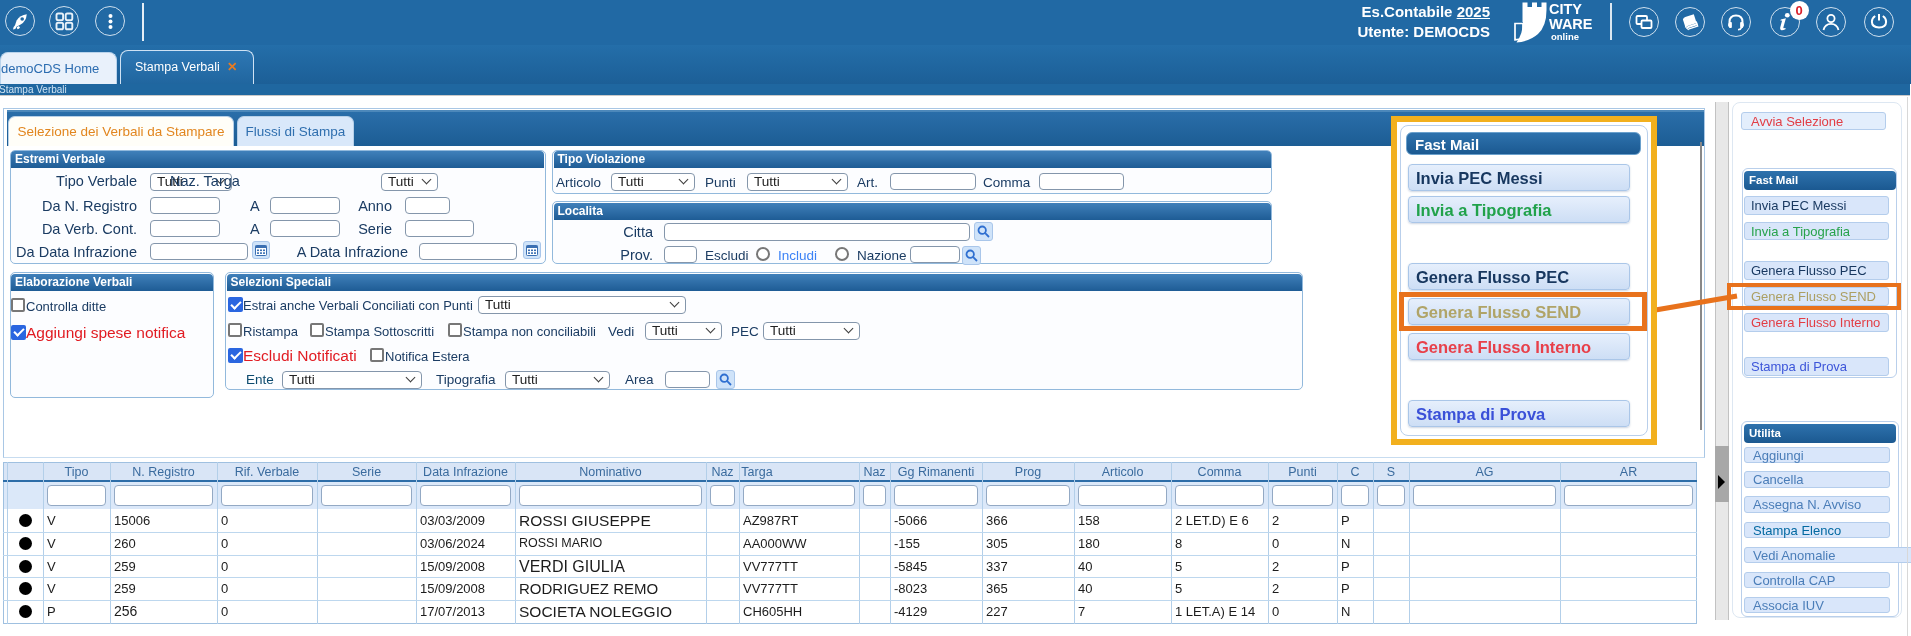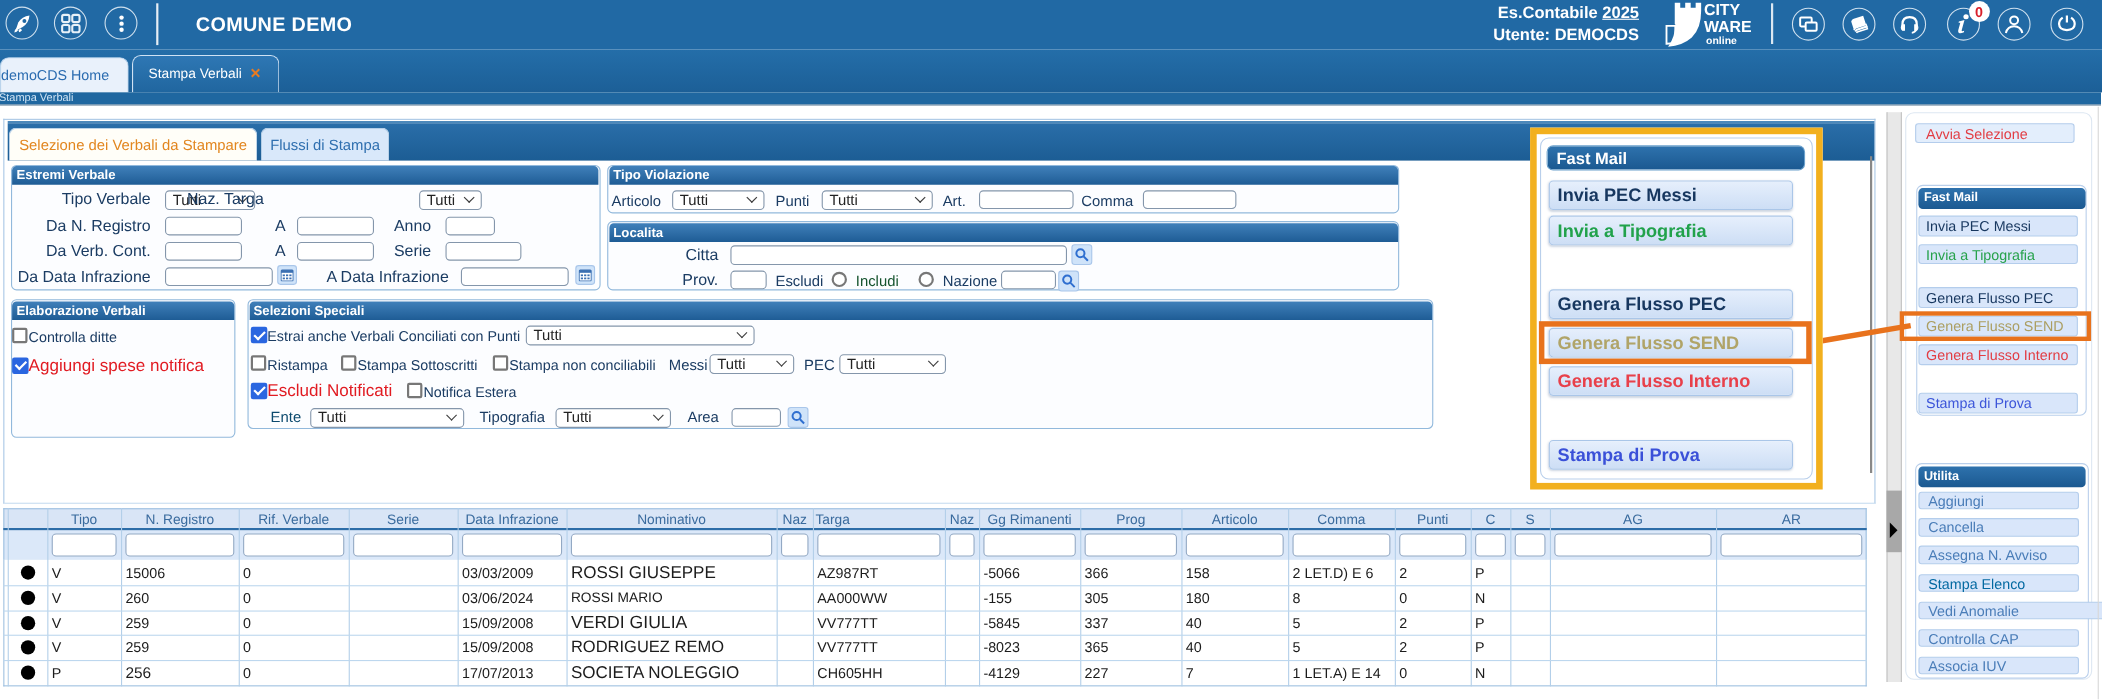--- a/index.html
+++ b/index.html
@@ -43,21 +43,20 @@
       <rect x="11.7" y="2.5" width="6.6" height="6.6" rx="1.6"></rect>
 <rect x="2.5" y="11.7" width="6.6" height="6.6" rx="1.6"></rect>
       <rect x="11.7" y="11.7" width="6.6" height="6.6" rx="1.6"></rect>
     </svg>
 <svg class="ab" style="left:99.5px;top:10.5px" width="21" height="21" viewBox="0 0 21 21" fill="#fff">
 <circle cx="10.5" cy="5" r="2"></circle>
       <circle cx="10.5" cy="10.5" r="2"></circle>
       <circle cx="10.5" cy="16" r="2"></circle>
     </svg>
 <div class="ab" style="left:142px;top:3px;width:1.5px;height:38px;background:#e6eef5"></div>
-<div class="ab" style="left:178px;top:0;height:45px;line-height:45px;color:#fff;font-weight:bold;font-size:18px;letter-spacing:.3px">COMUNE DEMO</div>
 <div class="ab" style="left:1290px;top:2px;width:200px;text-align:right;color:#fff;font-weight:bold;font-size:15px;line-height:20px">Es.Contabile <span style="text-decoration:underline">2025</span><br>Utente: DEMOCDS</div>
 <svg class="ab" style="left:1511px;top:1px" width="90" height="42" viewBox="0 0 90 42">
 <path d="M11.5 1.5 L16.5 1.5 L16.5 6 L21 6 L21 1.5 L26 1.5 L26 6 L30.5 6 L30.5 1.5 L35.5 1.5 L35.5 9 Q35.5 25 27 33 Q18.5 40.5 5.5 41.5 Q12 32 12 21 L11.5 21 Z" fill="#fff"></path>
 <path d="M4 22.5 L12 22.5 L12 37.5 Q8 38.5 4 38.8 Z" fill="none" stroke="#fff" stroke-width="1.7"></path>
 <text x="38" y="13" font-family="Liberation Sans" font-size="14.5" font-weight="bold" fill="#fff">CITY</text>
 <text x="38" y="28" font-family="Liberation Sans" font-size="14.5" font-weight="bold" fill="#fff">WARE</text>
 <text x="40" y="39" font-family="Liberation Sans" font-size="9.5" font-weight="bold" fill="#fff">online</text>
     </svg>
 <div class="ab" style="left:1610px;top:3px;width:1.5px;height:37px;background:#dbe7f1"></div>
 <div class="ab circ" style="left:1629.0px;top:7px;border-width:1.8px"></div>
@@ -176,21 +175,21 @@
 <div class="ab inp" style="left:664.0px;top:222.5px;width:306.0px;height:18.0px"></div>
 <div class="ab sbtn" style="left:974.0px;top:222.0px;width:19px;height:19px"></div>
 <svg class="ab" style="left:977.0px;top:225.0px" width="13" height="13" viewBox="0 0 13 13" fill="none" stroke="#2f6fd0" stroke-width="1.8">
 <circle cx="5.2" cy="5.2" r="3.7"></circle>
     <line x1="8.2" y1="8.2" x2="12" y2="12"></line>
   </svg>
 <div class="ab lbl" style="left:453.0px;top:247.0px;width:200px;text-align:right;font-size:14.5px;color:#1b3c63;font-weight:normal">Prov.</div>
 <div class="ab inp" style="left:664.0px;top:246.0px;width:33.0px;height:17.0px"></div>
 <div class="ab lbl" style="left:705.0px;top:247.5px;font-size:13.5px;color:#1b3c63;font-weight:normal">Escludi</div>
 <div class="ab rad" style="left:756.0px;top:246.5px"></div>
-<div class="ab lbl" style="left:778.0px;top:247.5px;font-size:13.5px;color:#14532d;font-weight:normal">Includi</div>
+<div class="ab lbl" style="left:778.0px;top:247.5px;font-size:13.5px;color:#3b82f6;font-weight:normal">Includi</div>
 <div class="ab rad" style="left:835.0px;top:246.5px"></div>
 <div class="ab lbl" style="left:857.0px;top:247.5px;font-size:13.5px;color:#1b3c63;font-weight:normal">Nazione</div>
 <div class="ab inp" style="left:910.0px;top:246.0px;width:50.0px;height:17.0px"></div>
 <div class="ab sbtn" style="left:962.0px;top:245.5px;width:19px;height:19px"></div>
 <svg class="ab" style="left:965.0px;top:248.5px" width="13" height="13" viewBox="0 0 13 13" fill="none" stroke="#2f6fd0" stroke-width="1.8">
 <circle cx="5.2" cy="5.2" r="3.7"></circle>
     <line x1="8.2" y1="8.2" x2="12" y2="12"></line>
   </svg>
 <div class="ab fs" style="left:9.5px;top:272.0px;width:204.5px;height:126.0px"></div>
 <div class="ab fsh" style="left:11.0px;top:273.5px;width:201.5px">Elaborazione Verbali</div>
@@ -203,21 +202,21 @@
 <div class="ab cbc" style="left:227.5px;top:297.0px"></div>
 <div class="ab lbl" style="left:243.0px;top:298.0px;font-size:13px;color:#1b3c63;font-weight:normal">Estrai anche Verbali Conciliati con Punti</div>
 <div class="ab sel" style="left:478.0px;top:296.0px;width:208.0px;height:18.0px;line-height:16.0px">Tutti</div>
 <div class="ab chev" style="left:671.0px;top:299.0px"></div>
 <div class="ab cb" style="left:227.5px;top:322.5px"></div>
 <div class="ab lbl" style="left:243.0px;top:324.0px;font-size:13px;color:#1b3c63;font-weight:normal">Ristampa</div>
 <div class="ab cb" style="left:310.0px;top:322.5px"></div>
 <div class="ab lbl" style="left:325.0px;top:324.0px;font-size:13px;color:#1b3c63;font-weight:normal">Stampa Sottoscritti</div>
 <div class="ab cb" style="left:448.0px;top:322.5px"></div>
 <div class="ab lbl" style="left:463.0px;top:324.0px;font-size:13px;color:#1b3c63;font-weight:normal">Stampa non conciliabili</div>
-<div class="ab lbl" style="left:608.0px;top:323.5px;font-size:13.5px;color:#1b3c63;font-weight:normal">Messi</div>
+<div class="ab lbl" style="left:608.0px;top:323.5px;font-size:13.5px;color:#1b3c63;font-weight:normal">Vedi</div>
 <div class="ab sel" style="left:645.0px;top:322.0px;width:77.0px;height:18.0px;line-height:16.0px">Tutti</div>
 <div class="ab chev" style="left:707.0px;top:325.0px"></div>
 <div class="ab lbl" style="left:731.0px;top:323.5px;font-size:13.5px;color:#1b3c63;font-weight:normal">PEC</div>
 <div class="ab sel" style="left:763.0px;top:322.0px;width:97.0px;height:18.0px;line-height:16.0px">Tutti</div>
 <div class="ab chev" style="left:845.0px;top:325.0px"></div>
 <div class="ab cbc" style="left:227.5px;top:347.5px"></div>
 <div class="ab lbl" style="left:243.0px;top:346.5px;font-size:15.5px;color:#e11b22;font-weight:normal">Escludi Notificati</div>
 <div class="ab cb" style="left:370.0px;top:347.5px"></div>
 <div class="ab lbl" style="left:385.0px;top:349.0px;font-size:13px;color:#1b3c63;font-weight:normal">Notifica Estera</div>
 <div class="ab lbl" style="left:246.0px;top:372.0px;font-size:13.5px;color:#0c4a6e;font-weight:normal">Ente</div>

